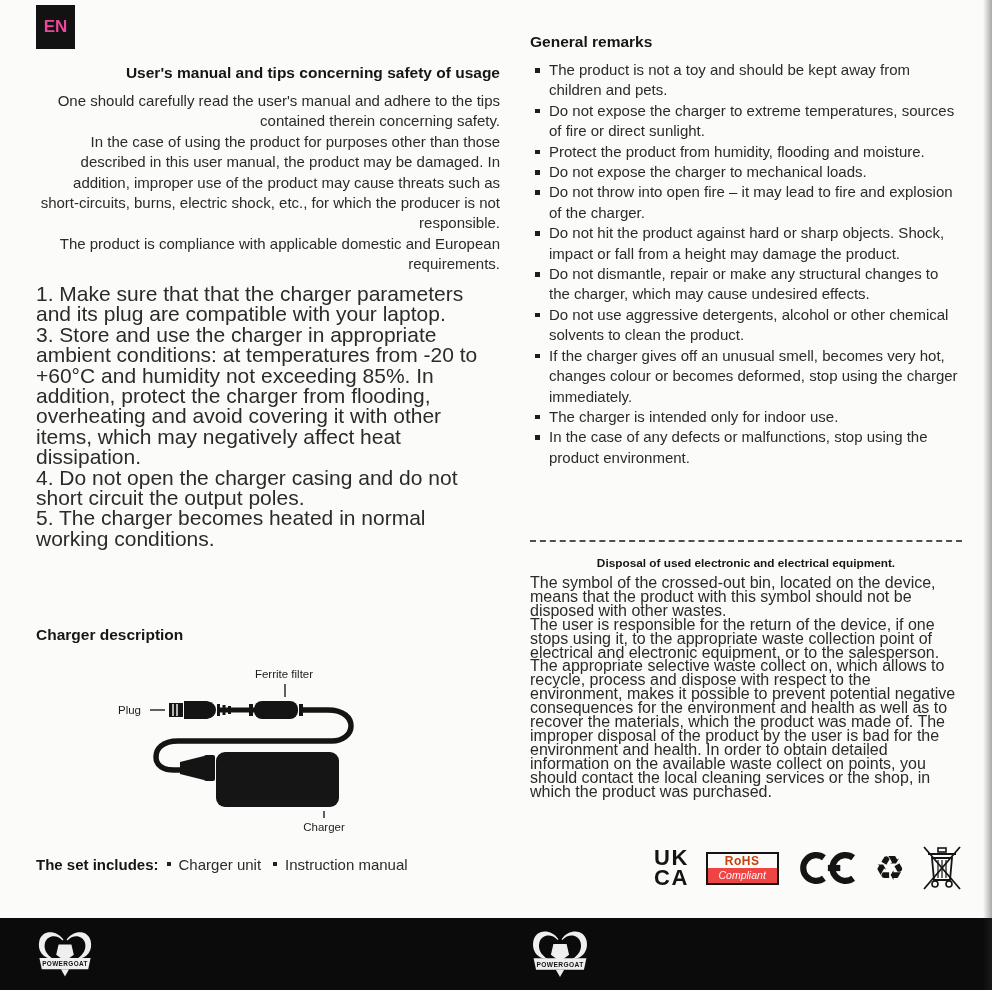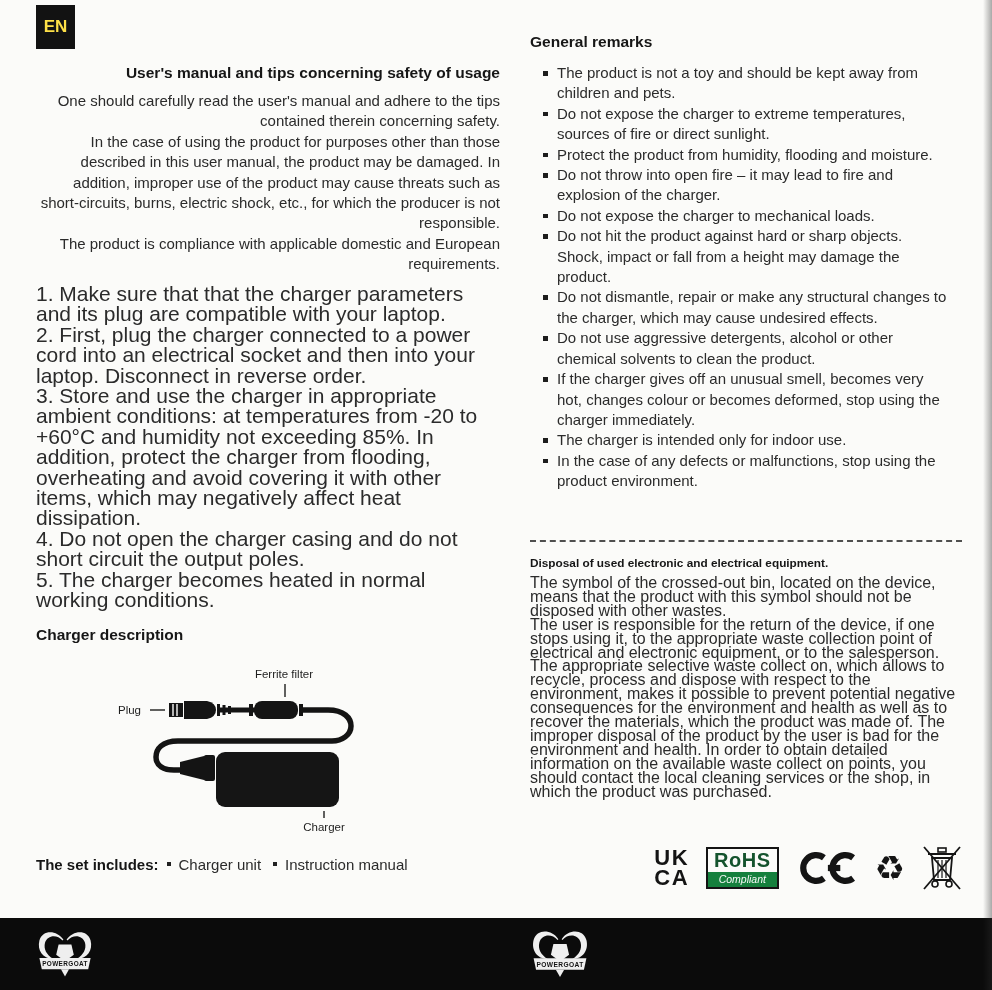--- a/index.html
+++ b/index.html
@@ -1,48 +1,48 @@
 <!DOCTYPE html>
 <html><head>
 <meta charset="utf-8">
 <style>
   html,body{margin:0;padding:0;background:#e9e9e7;}
   .page{position:relative;width:992px;height:990px;background:#fbfbf9;
         font-family:"Liberation Sans",sans-serif;color:#2b2b2b;overflow:hidden;}
   .edge-shadow{position:absolute;right:0;top:0;width:9px;height:100%;
         background:linear-gradient(to left,rgba(45,45,45,.40),rgba(45,45,45,0));pointer-events:none;}
   .en-badge{position:absolute;left:36px;top:5px;width:39px;height:44px;background:#121212;
-        color:#fde047;font-weight:bold;font-size:17px;display:flex;align-items:center;justify-content:center;}
+        color:#ec4899;font-weight:bold;font-size:17px;display:flex;align-items:center;justify-content:center;}
   h2{font-size:15.5px;font-weight:bold;color:#161616;margin:0 0 9px 0;}
   .body-text{font-size:15px;line-height:20.4px;white-space:pre-line;margin:0;}
   .sec{position:absolute;width:464px;left:36px;}
   .sec-safety{top:64px;text-align:right;}
   .sec-using{top:284px;}
   .sec-desc{top:626px;}
   .steps div{font-size:21px;line-height:20.4px;}
   .diagram{margin:12px 0 0 70px;display:block;}
   .sec-set{top:856px;font-size:15px;}
   .set-label{font-weight:bold;color:#161616;margin-right:6px;}
   .set-items{display:inline;}
   .set-item{position:relative;padding-left:14px;margin-right:10px;}
   .set-item::before{content:"";position:absolute;left:2px;top:6px;width:4px;height:4px;background:#222;}
   .col-right{position:absolute;left:530px;top:33px;width:432px;}
-  .bullet-list{list-style:none;margin:12px;padding:0;}
+  .bullet-list{list-style:none;margin:4px;padding:0;}
   .bullet-list li{font-size:15px;line-height:20.4px;padding-left:15px;position:relative;}
   .bullet-list li::before{content:"";position:absolute;left:1px;top:8px;width:4.5px;height:4.5px;background:#1d1d1d;}
   .right-lower{position:absolute;left:530px;top:540px;width:432px;}
   .dashed{border:none;border-top:2px dashed #4f4f4f;margin:0 0 14px 0;}
-  .disposal-heading{font-size:11.8px;font-weight:bold;color:#161616;margin:0 0 6px 0;}
+  .disposal-heading{font-size:11.8px;font-weight:bold;color:#161616;margin:0 0 6px 0;text-align:center;}
   .disposal-body{font-size:16px;line-height:13.9px;white-space:pre-line;margin:0;}
   .marks{position:absolute;left:530px;top:845px;width:432px;display:flex;align-items:center;
          justify-content:flex-end;gap:17px;}
   .ukca{font-weight:bold;font-size:22px;line-height:.92;letter-spacing:1.5px;color:#141414;text-align:center;}
   .rohs{border:2px solid #141414;text-align:center;}
-  .rohs-top{font-weight:bold;font-size:20px;letter-spacing:.5px;padding:0 6px;color:#14532d;}
-  .rohs-bottom{background:#15803d;color:#fafafa;font-size:10.5px;font-style:italic;padding:1px 5px 2px;}
+  .rohs-top{font-weight:bold;font-size:12px;letter-spacing:.5px;padding:0 17px;color:#c2410c;}
+  .rohs-bottom{background:#ef4444;color:#fafafa;font-size:10.5px;font-style:italic;padding:1px 5px 2px;}
   .recycle{font-family:"DejaVu Sans",sans-serif;font-size:34px;line-height:1;color:#141414;}
   .footer{position:absolute;left:0;top:918px;width:992px;height:72px;background:#0b0b0b;}
   .footer .goat-left{position:absolute;left:33px;top:7px;}
   .footer .goat-center{position:absolute;left:527px;top:6px;}
   svg text{font-family:"Liberation Sans",sans-serif;}
 </style>
 </head>
 <body>
 
 <div class="page">
@@ -52,21 +52,20 @@
   <div class="sec sec-safety">
     <h2>User's manual and tips concerning safety of usage</h2>
     <p class="body-text">One should carefully read the user's manual and adhere to the tips contained therein concerning safety.
 In the case of using the product for purposes other than those described in this user manual, the product may be damaged. In addition, improper use of the product may cause threats such as short-circuits, burns, electric shock, etc., for which the producer is not responsible.
 The product is compliance with applicable domestic and European requirements.</p>
   </div>
 
   <div class="sec sec-using">
     <div class="steps">
         <div>1. Make sure that that the charger parameters and its plug are compatible with your laptop.</div>
-        <div>2. First, plug the charger connected to a power cord into an electrical socket and then into your laptop. Disconnect in reverse order.</div>
         <div>3. Store and use the charger in appropriate ambient conditions: at temperatures from -20 to +60°C and humidity not exceeding 85%. In addition, protect the charger from flooding, overheating and avoid covering it with other items, which may negatively affect heat dissipation.</div>
         <div>4. Do not open the charger casing and do not short circuit the output poles.</div>
         <div>5. The charger becomes heated in normal working conditions.</div>
       </div>
   </div>
 
   <div class="sec sec-set">
     <span class="set-label">The set includes:</span><span class="set-items"><span class="set-item">Charger unit</span><span class="set-item">Instruction manual</span></span>
   </div>
 
@@ -109,22 +108,22 @@
       <text x="218" y="175" font-size="11.5" fill="#1e1e1e" text-anchor="middle">Charger</text>
     </svg>
   </div>
 
   <div class="col-right">
     <h2>General remarks</h2>
     <ul class="bullet-list">
         <li>The product is not a toy and should be kept away from children and pets.</li>
         <li>Do not expose the charger to extreme temperatures, sources of fire or direct sunlight.</li>
         <li>Protect the product from humidity, flooding and moisture.</li>
+        <li>Do not expose the charger to mechanical loads.</li>
         <li>Do not throw into open fire – it may lead to fire and explosion of the charger.</li>
-        <li>Do not expose the charger to mechanical loads.</li>
         <li>Do not hit the product against hard or sharp objects. Shock, impact or fall from a height may damage the product.</li>
         <li>Do not dismantle, repair or make any structural changes to the charger, which may cause undesired effects.</li>
         <li>Do not use aggressive detergents, alcohol or other chemical solvents to clean the product.</li>
         <li>If the charger gives off an unusual smell, becomes very hot, changes colour or becomes deformed, stop using the charger immediately.</li>
         <li>The charger is intended only for indoor use.</li>
         <li>In the case of any defects or malfunctions, stop using the product environment.</li>
       </ul>
   </div>
 
   <div class="right-lower">

